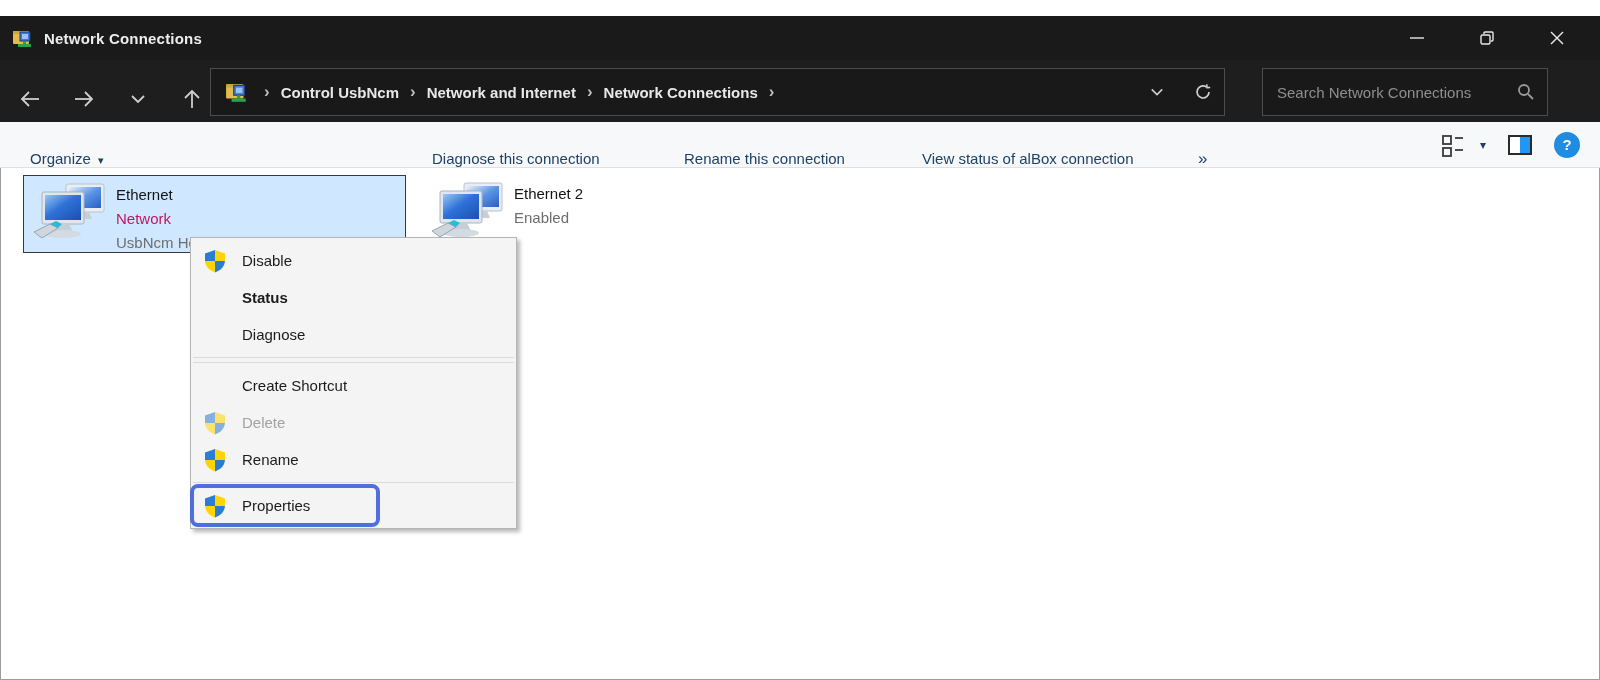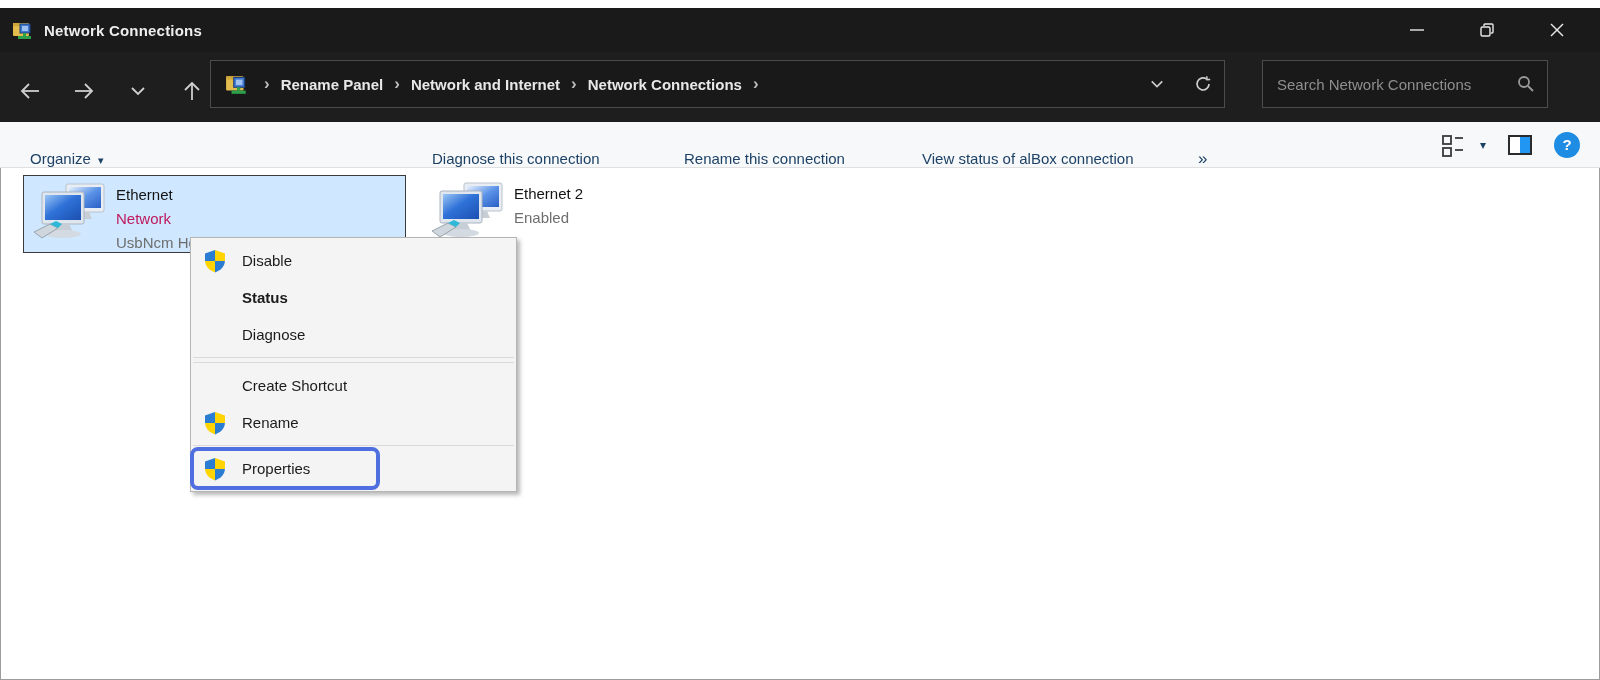--- a/index.html
+++ b/index.html
@@ -4,21 +4,21 @@
 <style>
   * { margin:0; padding:0; box-sizing:border-box; }
   html,body { width:1600px; height:680px; }
   body {
     position:relative; overflow:hidden; background:#ffffff;
     font-family:"Liberation Sans", sans-serif;
   }
   svg { display:block; }
 
   
-  .chrome { position:absolute; left:0; top:8px; width:1600px; height:122px; background:#1e1e1e; }
+  .chrome { position:absolute; left:0; top:16px; width:1600px; height:122px; background:#1e1e1e; }
   .titlebar { position:absolute; left:0; top:0; width:1600px; height:44px; background:#1a1a1a; display:flex; align-items:center; }
   .app-icon { margin-left:12px; }
   .title-text { margin-left:10px; color:#ededed; font-size:15px; font-weight:bold; letter-spacing:.2px; }
   .win-controls { position:absolute; right:8px; top:0; height:44px; display:flex; }
   .win-btn { width:70px; height:44px; display:flex; align-items:center; justify-content:center; cursor:default; }
 
   .navbar { position:absolute; left:0; top:44px; width:1600px; height:78px; }
   .nav-btns { position:absolute; left:14px; top:0; height:78px; display:flex; align-items:center; gap:22px; }
   .nav-btn { width:32px; height:32px; display:flex; align-items:center; justify-content:center; }
 
@@ -189,21 +189,21 @@
           <rect x="1" y="4" width="16" height="13" rx="1" fill="#e3bc4e"></rect>
           <rect x="1" y="4" width="7" height="3" fill="#cfa63a"></rect>
           <rect x="8" y="5" width="10" height="9" fill="#3f78d0" stroke="#1d3f77"></rect>
           <rect x="10" y="7" width="6" height="5" fill="#9ec1ef"></rect>
           <rect x="11" y="14" width="3" height="3" fill="#2ea04a"></rect>
           <rect x="6" y="17" width="13" height="3" fill="#2ea04a"></rect>
         </svg>
       </span>
       <div class="crumbs">
         <span class="crumb-sep">›</span>
-        <span class="crumb">Rename Panel</span>
+        <span class="crumb">Control UsbNcm</span>
         <span class="crumb-sep">›</span>
         <span class="crumb">Network and Internet</span>
         <span class="crumb-sep">›</span>
         <span class="crumb">Network Connections</span>
         <span class="crumb-sep">›</span>
       </div>
       <div class="addr-right">
         <span>
           <svg width="14" height="14" viewBox="0 0 16 16" fill="none" stroke="#cfcfcf" stroke-width="1.8">
             <path d="M2 5 L8 11 L14 5"></path>
@@ -329,20 +329,33 @@
     <div class="menu-sep"></div>
 
 
     <div class="menu-sep"></div>
 
     <div class="menu-item">
       <span class="shield-slot"></span>
       <span>Create Shortcut</span>
     </div>
 
+    <div class="menu-item disabled">
+      <span class="shield-slot">
+        <svg width="24" height="24" viewBox="0 0 24 24">
+            <g clip-path="url(#shieldClip)">
+          <rect x="0" y="0" width="12" height="12" fill="#2b7cd3"></rect>
+              <rect x="12" y="0" width="12" height="12" fill="#ffd400"></rect>
+          <rect x="0" y="12" width="12" height="12" fill="#ffd400"></rect>
+              <rect x="12" y="12" width="12" height="12" fill="#2b7cd3"></rect>
+        </g>
+          </svg>
+      </span>
+      <span>Delete</span>
+    </div>
 
     <div class="menu-item">
       <span class="shield-slot">
         <svg width="24" height="24" viewBox="0 0 24 24">
             <g clip-path="url(#shieldClip)">
           <rect x="0" y="0" width="12" height="12" fill="#2b7cd3"></rect>
               <rect x="12" y="0" width="12" height="12" fill="#ffd400"></rect>
           <rect x="0" y="12" width="12" height="12" fill="#ffd400"></rect>
               <rect x="12" y="12" width="12" height="12" fill="#2b7cd3"></rect>
         </g>

